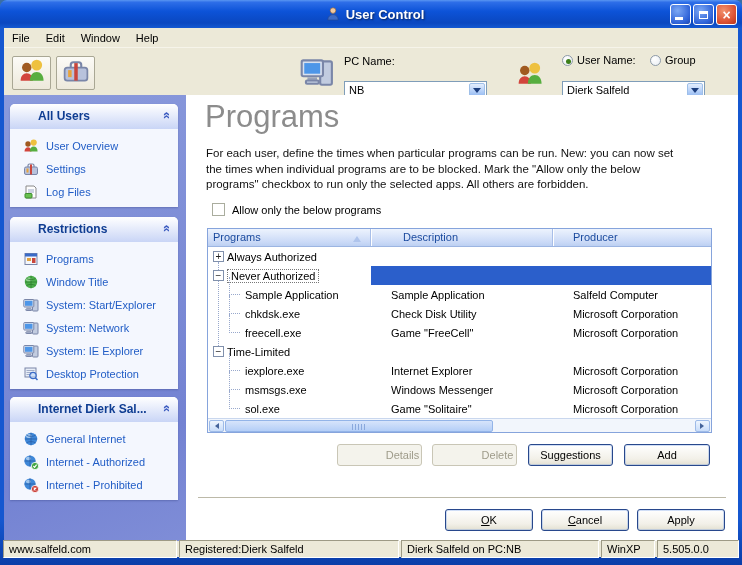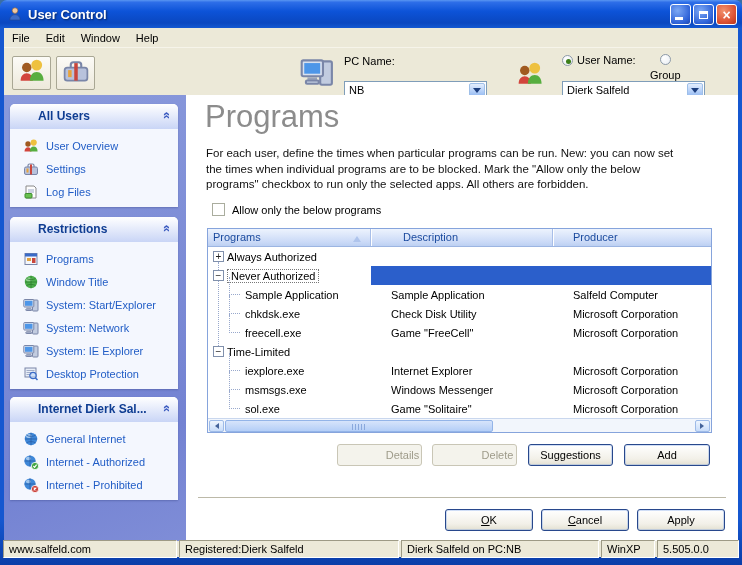--- a/index.html
+++ b/index.html
@@ -6,21 +6,21 @@
   html,body { background:#3A6EA5; }
   body { font-family:"Liberation Sans", sans-serif; }
   .win { position:relative; width:742px; height:565px; overflow:hidden;
          border-radius:7px 7px 0 0;
          background:linear-gradient(180deg,#2E74E8 0px,#1557D0 30px,#1557D0 92%,#0A3DA8 100%); }
 
   
   .titlebar { position:absolute; left:0; top:0; width:742px; height:28px;
     border-radius:7px 7px 0 0;
     background:linear-gradient(180deg,#5A96F2 0%,#2E6EE8 8%,#0D53D8 40%,#0A47C0 82%,#1459D2 100%);
-    display:flex; align-items:center; }
+    display:flex; align-items:center;justify-content:center; }
   .titlebar .appicon { margin:0 5px 0 7px; width:16px; height:16px; }
   .titletext { color:#fff; font-weight:bold; font-size:13px; text-shadow:1px 1px 2px #08255E; }
   .winbtns { position:absolute; right:5px; top:4px; display:flex; gap:2px; }
   .wbtn { width:21px; height:21px; border-radius:3px; border:1px solid #fff;
           display:flex; align-items:center; justify-content:center; position:relative; }
   .wbtn.min, .wbtn.max { background:radial-gradient(circle at 35% 30%,#7CA8F4,#2E62D8 70%,#1C46AE); }
   .wbtn.close { background:radial-gradient(circle at 35% 30%,#F2926E,#DD5436 60%,#B93318); }
   .wbtn.min i { position:absolute; left:4px; bottom:4px; width:8px; height:3px; background:#fff; }
   .wbtn.max i { width:9px; height:8px; border:1px solid #fff; border-top-width:3px; }
   .wbtn.close span { color:#fff; font-size:14px; font-weight:bold; line-height:1; }
@@ -199,21 +199,21 @@
           <circle cx="5" cy="6" r="2.7" fill="#A05A20"></circle>
           <path d="M1.5 13.5c0-2.6 1.5-4.2 3.5-4.2s3.5 1.6 3.5 4.2z" fill="#D2453C"></path>
           <circle cx="10.7" cy="4.6" r="3.1" fill="#EEC13F"></circle>
           <path d="M6.8 13.5c0-3.2 1.7-5 3.9-5s3.9 1.8 3.9 5z" fill="#57AE3F"></path>
         </svg>
     </span>
     <span class="radio" style="position:absolute; left:558px; top:6px;">
       <span class="rdot on"></span>
       <span class="lbl">User Name:</span>
     </span>
-    <span class="radio" style="position:absolute; left:646px; top:6px;flex-direction:column;">
+    <span class="radio" style="position:absolute; left:646px; top:6px;">
       <span class="rdot"></span>
       <span class="lbl">Group</span>
     </span>
     <div class="combo" style="left:558px; top:22px; width:143px;">
       <span>Dierk Salfeld</span>
       <span class="drop">
           <b></b>
         </span>
     </div>
   </div>

